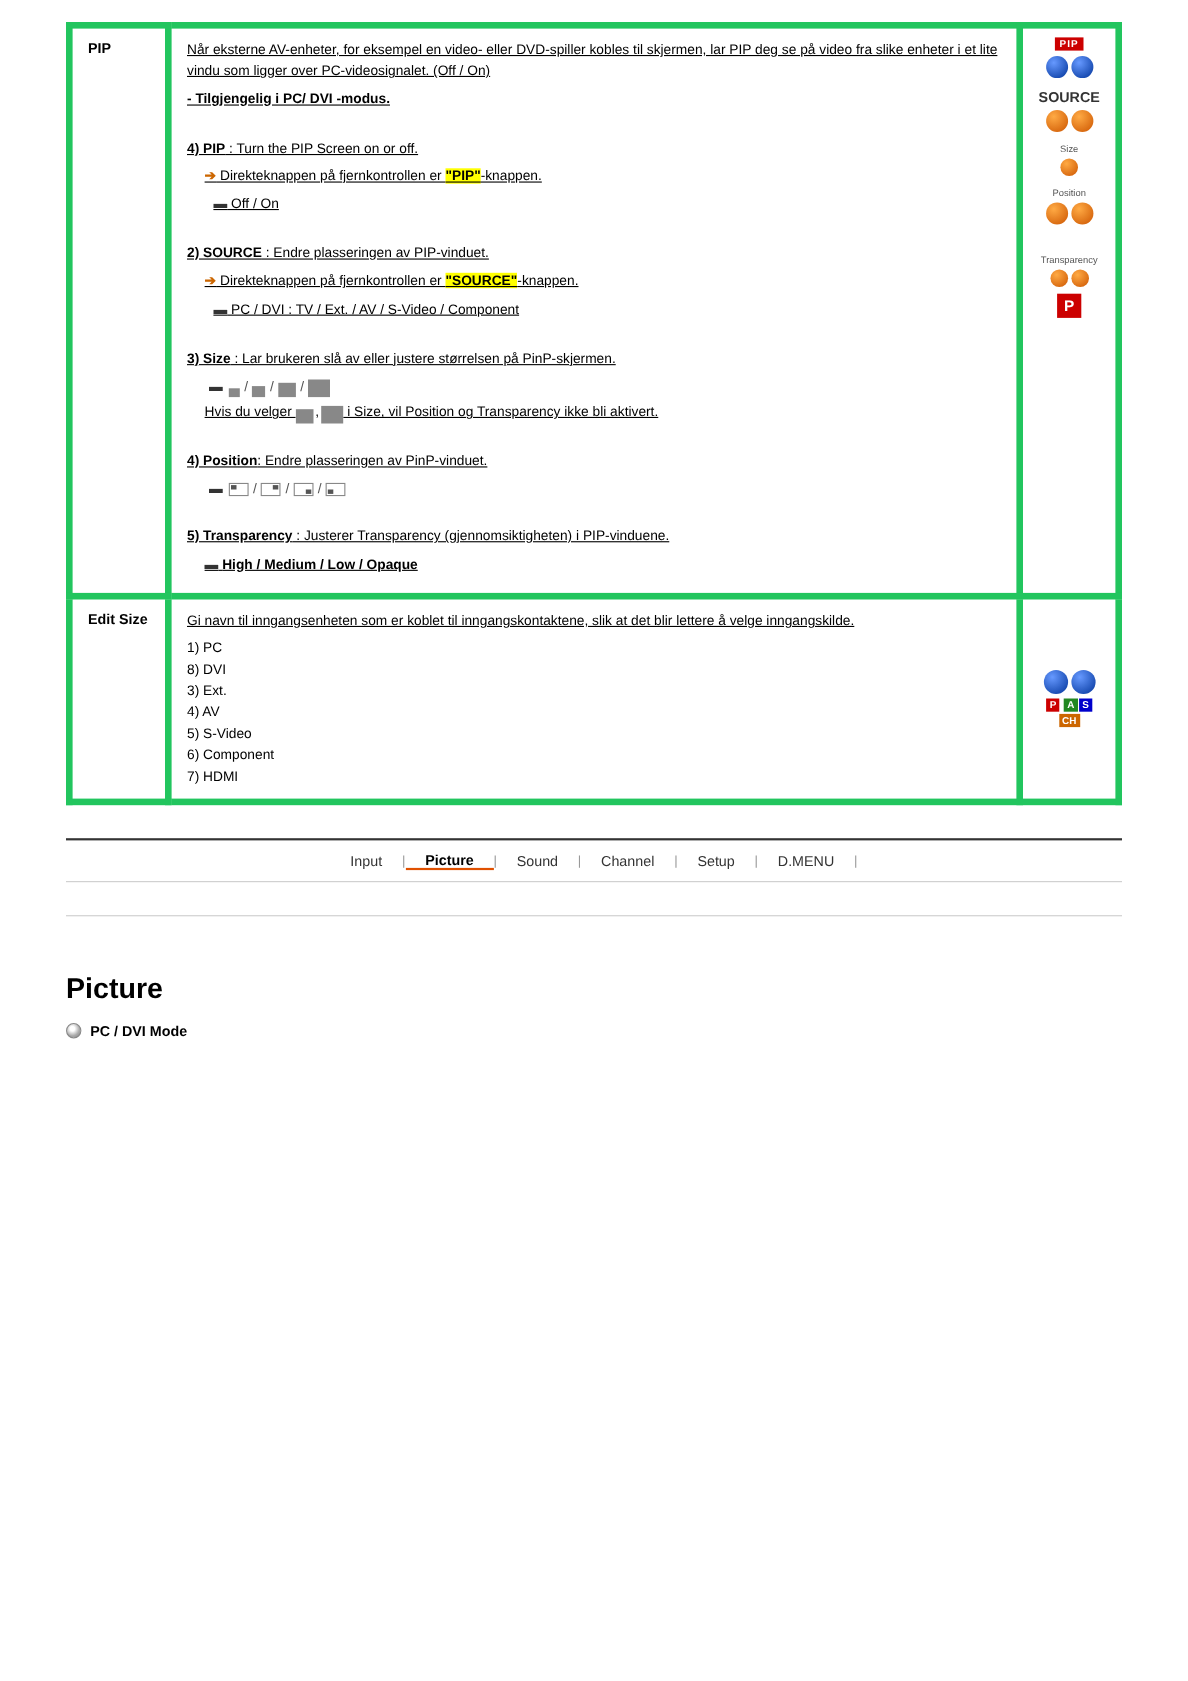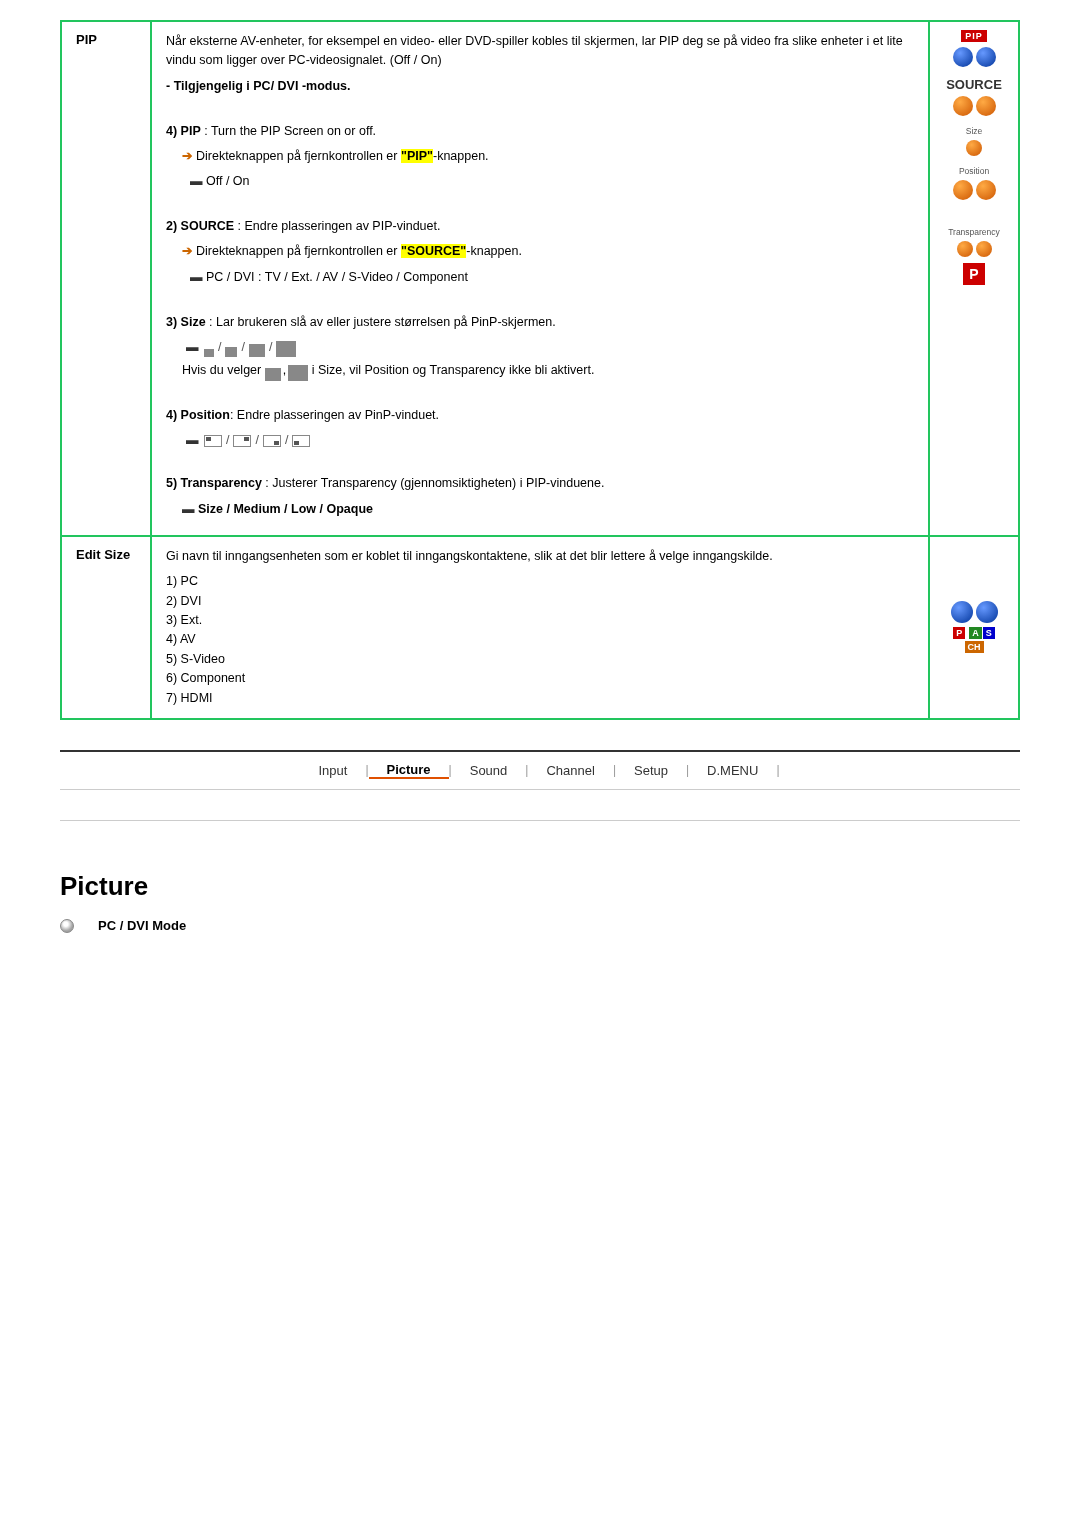--- a/index.html
+++ b/index.html
@@ -18,21 +18,21 @@
 
     
     .content-table {
       width: 100%;
       border-collapse: collapse;
       border: 1px solid #ccc;
       margin-bottom: 30px;
     }
 
     .content-table td {
-      border: 2px solid #22c55e;
+      border: 6px solid #22c55e;
       padding: 10px 14px;
       vertical-align: top;
     }
 
     .content-table .label-cell {
       width: 90px;
       font-weight: bold;
       font-size: 13px;
       white-space: nowrap;
     }
@@ -43,21 +43,21 @@
     }
 
     .content-table .img-cell {
       width: 90px;
       text-align: center;
       vertical-align: top;
       font-size: 10px;
     }
     .highlight-yellow { background-color: #ffff00; font-weight: bold; color: #000; }
 
-    p { margin-bottom: 6px; }
+    p { margin-bottom: 6px; text-decoration: underline; }
 
     
     .nav-bar-wrapper {
       border-top: 2px solid #333;
       border-bottom: 1px solid #ccc;
       padding: 10px 0;
       margin-bottom: 30px;
     }
 
     .nav-bar {
@@ -93,22 +93,22 @@
     }
 
     .picture-title {
       font-size: 26px;
       font-weight: bold;
       margin-bottom: 16px;
     }
 
     .pc-dvi-item {
       display: flex;
-      align-items: flex-end;
-      gap: 24px;
+      align-items: flex-start;
+      gap: 8px;
       font-size: 13px;
       font-weight: bold;
     }
 
     .pc-dvi-dot {
       width: 14px;
       height: 14px;
       border-radius: 50%;
       background: radial-gradient(circle at 40% 35%, #fff 20%, #aaa 60%, #888 100%);
       border: 1px solid #888;
@@ -332,21 +332,21 @@
               <span style="position:absolute;bottom:1px;left:1px;width:5px;height:4px;background:#555;display:inline-block;"></span>
             </span>
           </span>
         </div>
         <br>
         
         <p>
           <strong>5) Transparency</strong> : Justerer Transparency (gjennomsiktigheten) i PIP-vinduene.
         </p>
         <p style="margin-left:16px;">
-          <span style="color:#333;">▬</span> <strong>Size / Medium / Low / Opaque</strong>
+          <span style="color:#333;">▬</span> <strong>High / Medium / Low / Opaque</strong>
         </p>
       </td>
       <td class="img-cell" style="padding:8px 6px;">
 
         <div class="remote-btn-group">
           <div class="pip-badge">PIP</div>
           <div class="btn-pair">
             <span class="round-btn btn-blue"></span>
             <span class="round-btn btn-blue"></span>
           </div>
@@ -389,21 +389,21 @@
       </td>
     </tr>
 
     <tr>
       <td class="label-cell">
         <span style="font-weight:bold;">Edit Size</span>
       </td>
       <td class="desc-cell">
         <p>Gi navn til inngangsenheten som er koblet til inngangskontaktene, slik at det blir lettere å velge inngangskilde.</p>
         <div>1) PC</div>
-        <div>2) DVI</div>
+        <div>8) DVI</div>
         <div>3) Ext.</div>
         <div>4) AV</div>
         <div>5) S-Video</div>
         <div>6) Component</div>
         <div>7) HDMI</div>
       </td>
       <td class="img-cell" style="padding:8px 6px; vertical-align:middle;">
 
         <div style="display:flex; justify-content:center; margin-bottom:4px;">
           <span class="round-btn btn-blue" style="width:22px;height:22px;"></span>

